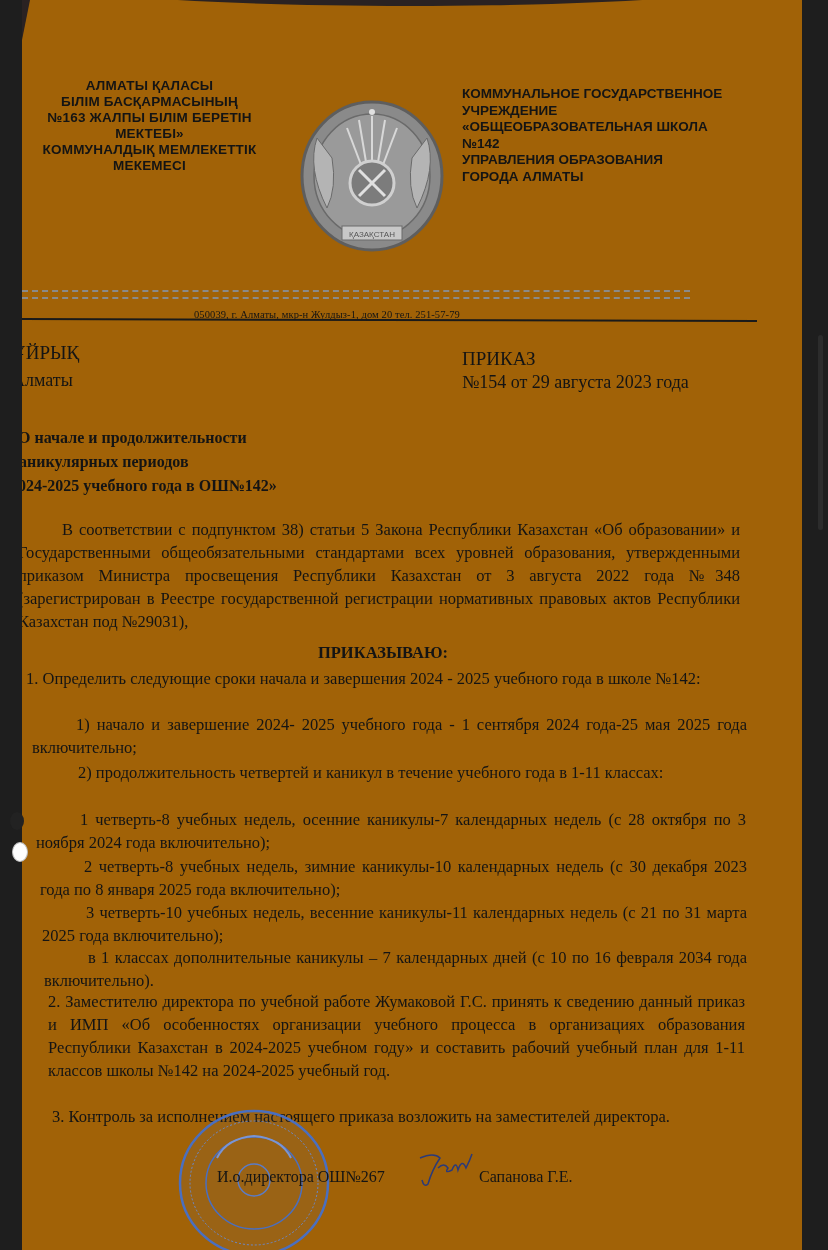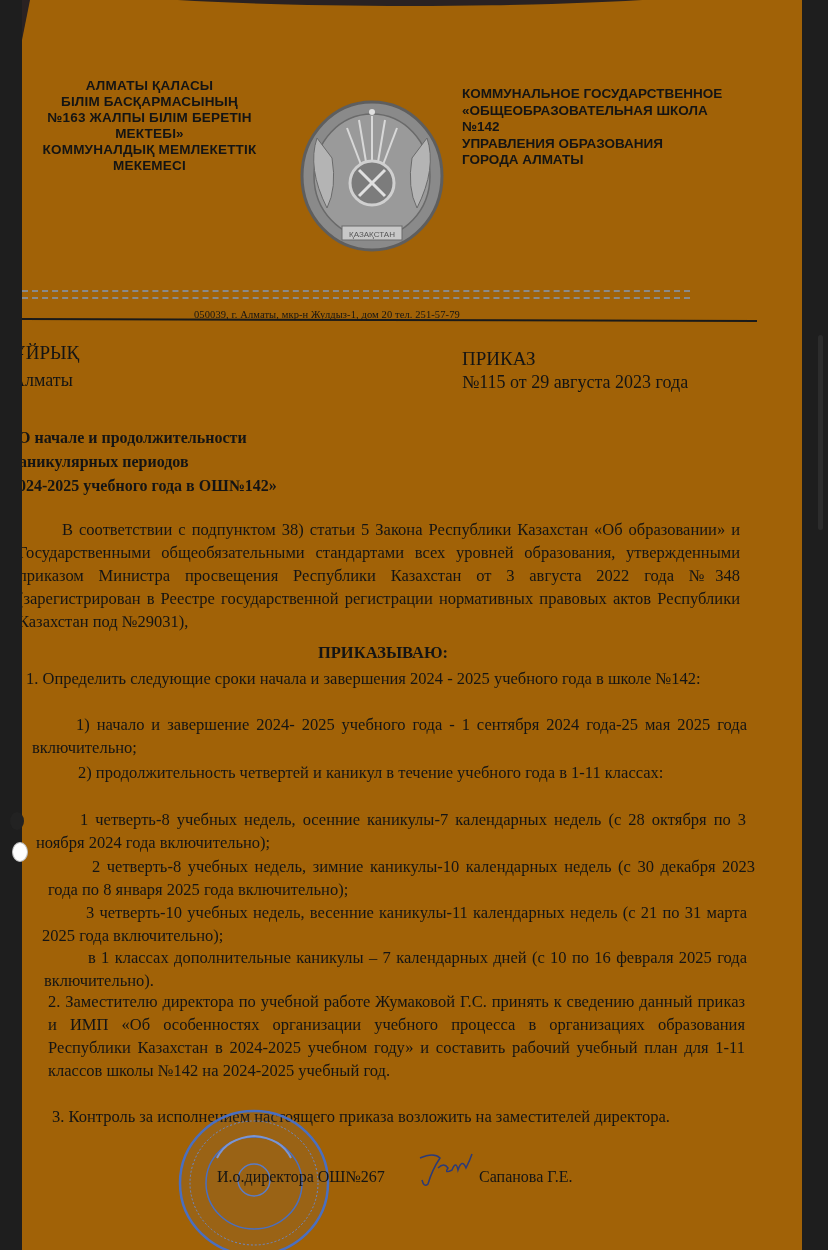--- a/index.html
+++ b/index.html
@@ -69,51 +69,52 @@
     <path d="M130 40 Q140 70 120 110 Q110 90 115 60 Z" fill="#b4b4b4" stroke="#6a6a6a"></path>
     <circle cx="75" cy="85" r="22" fill="#7c7c7c" stroke="#d0d0d0" stroke-width="3"></circle>
     <line x1="62" y1="72" x2="88" y2="98" stroke="#e0e0e0" stroke-width="3"></line>
     <line x1="88" y1="72" x2="62" y2="98" stroke="#e0e0e0" stroke-width="3"></line>
     <rect x="45" y="128" width="60" height="14" fill="#c8c8c8" stroke="#6a6a6a"></rect>
     <text x="75" y="139" text-anchor="middle" font-size="8" fill="#555" font-family="Liberation Sans, sans-serif">ҚАЗАҚСТАН</text>
   </svg>
 
   <div class="hdr-right">
     <div>КОММУНАЛЬНОЕ ГОСУДАРСТВЕННОЕ</div>
+    <div>УЧРЕЖДЕНИЕ</div>
     <div>«ОБЩЕОБРАЗОВАТЕЛЬНАЯ ШКОЛА</div>
     <div>№142</div>
     <div>УПРАВЛЕНИЯ ОБРАЗОВАНИЯ</div>
     <div>ГОРОДА  АЛМАТЫ</div>
   </div>
 
   <div class="rule-double"></div>
   <div class="address">050039, г. Алматы,  мкр-н Жулдыз-1, дом 20  тел.  251-57-79</div>
   <div class="rule-thick"></div>
 
   <div class="kz-title" style="left:-10px;">ҰЙРЫҚ</div>
   <div class="kz-city" style="left:-10px;">Алматы</div>
   <div class="ru-title">ПРИКАЗ</div>
-  <div class="ru-num">№115 от 29 августа 2023 года</div>
+  <div class="ru-num">№154 от 29 августа 2023 года</div>
 
   <div class="subject" style="left:-12px;">
     <div>«О начале и продолжительности</div>
     <div>каникулярных периодов</div>
     <div>2024-2025 учебного года в ОШ№142»</div>
   </div>
 
   <div class="body-text indent" style="top:518px; left:-4px;">В соответствии с подпунктом 38) статьи 5 Закона Республики Казахстан «Об образовании» и Государственными общеобязательными стандартами всех уровней образования, утвержденными приказом Министра просвещения Республики Казахстан от 3 августа 2022 года №348 (зарегистрирован в Реестре государственной регистрации нормативных правовых актов Республики Казахстан под №29031),</div>
   <div class="center-bold" style="top:643px;">ПРИКАЗЫВАЮ:</div>
 
   <div class="item" style="top:667px; left:4px;">1. Определить следующие сроки начала и завершения 2024 - 2025 учебного года в школе №142:</div>
   <div class="item indent" style="top:713px; left:10px; width:715px;">1) начало и завершение 2024- 2025 учебного года - 1 сентября 2024 года-25 мая 2025 года включительно;</div>
   <div class="item indent" style="top:761px; left:12px; width:713px;">2) продолжительность четвертей и каникул в течение учебного года в 1-11 классах:</div>
   <div class="item indent" style="top:808px; left:14px; width:710px;">1 четверть-8 учебных недель, осенние каникулы-7 календарных недель (с 28 октября по 3 ноября 2024 года включительно);</div>
-  <div class="item indent" style="top:855px; left:18px; width:707px;margin-left:8px;">2 четверть-8 учебных недель, зимние каникулы-10 календарных недель (с 30 декабря 2023 года по 8 января 2025 года включительно);</div>
+  <div class="item indent" style="top:855px; left:18px; width:707px;">2 четверть-8 учебных недель, зимние каникулы-10 календарных недель (с 30 декабря 2023 года по 8 января 2025 года включительно);</div>
   <div class="item indent" style="top:901px; left:20px; width:705px;">3 четверть-10 учебных недель, весенние каникулы-11 календарных недель (с 21 по 31 марта 2025 года включительно);</div>
-  <div class="item indent" style="top:946px; left:22px; width:703px;">в 1 классах дополнительные каникулы – 7 календарных дней (с 10 по 16 февраля 2025 года включительно).</div>
+  <div class="item indent" style="top:946px; left:22px; width:703px;">в 1 классах дополнительные каникулы – 7 календарных дней (с 10 по 16 февраля 2034 года включительно).</div>
   <div class="item" style="top:990px; left:26px; width:697px;">2. Заместителю директора по учебной работе Жумаковой Г.С.  принять к сведению данный приказ и ИМП «Об особенностях организации учебного процесса в организациях образования Республики Казахстан в 2024-2025 учебном году» и составить рабочий учебный план для 1-11 классов школы №142 на 2024-2025 учебный год.</div>
   <div class="item" style="top:1105px; left:30px; width:700px; text-align:left;">3. Контроль за исполнением настоящего приказа возложить на заместителей директора.</div>
 
   <svg class="stamp" viewBox="0 0 155 150">
     <ellipse cx="77" cy="75" rx="74" ry="72" fill="rgba(74,111,192,0.08)" stroke="#4a6fc0" stroke-width="2.5"></ellipse>
     <ellipse cx="77" cy="75" rx="64" ry="62" fill="none" stroke="#6a8ad0" stroke-width="1" stroke-dasharray="2 2"></ellipse>
     <ellipse cx="77" cy="75" rx="48" ry="46" fill="none" stroke="#4a6fc0" stroke-width="1.5"></ellipse>
     <circle cx="77" cy="72" r="16" fill="none" stroke="#5a7cc8" stroke-width="1.5"></circle>
     <path d="M40 50 Q50 30 77 28 Q104 30 114 50" fill="none" stroke="#7a95d4" stroke-width="2"></path>
   </svg>

